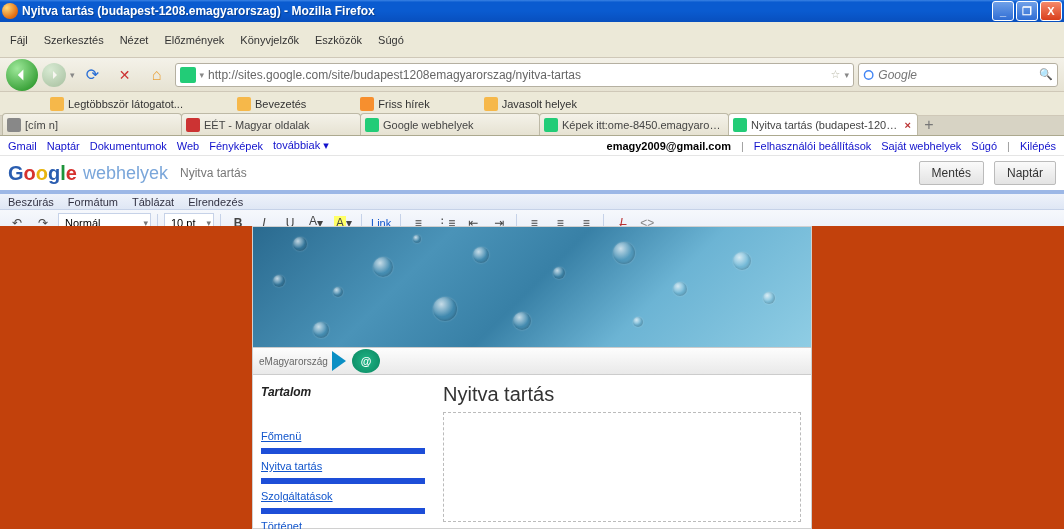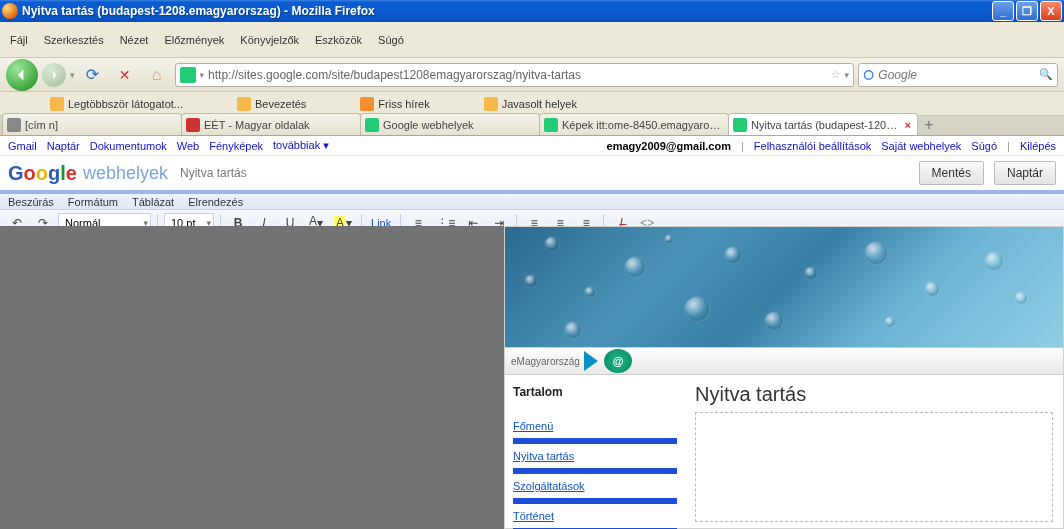--- a/index.html
+++ b/index.html
@@ -66,32 +66,32 @@
 
   
   .ed-tb { height:26px; background:linear-gradient(#f6f8fc,#e9eef8); display:flex; align-items:center; padding:0 6px; gap:4px; border-bottom:1px solid #c6d2e8; }
   .tb-btn { min-width:22px; height:20px; display:flex; align-items:center; justify-content:center; color:#444; font-size:12px; padding:0 3px; }
   .tb-sep { width:1px; height:18px; background:#c6d2e8; margin:0 2px; }
   .tb-sel { height:20px; border:1px solid #c6d2e8; background:#fff; padding:0 14px 0 6px; display:flex;align-items:center; font-size:11px; position:relative; }
   .tb-sel:after{content:"▾"; position:absolute; right:2px; font-size:9px; color:#777;}
   .link-btn{ color:#15c; text-decoration:underline; font-size:11px;}
 
   
-  .content { position:absolute; top:226px; bottom:0; left:0; right:0; background:#737373; display:flex; justify-content:flex-end; overflow:auto; }
+  .content { position:absolute; top:226px; bottom:0; left:0; right:0; background:#c2410c; display:flex; justify-content:center; overflow:auto; }
   .page { width:560px; background:#fff; border:1px solid #d0d0d0; }
   .banner { height:120px; position:relative; overflow:hidden; }
   .banner-img { position:absolute; inset:0; background:linear-gradient(135deg,#2a6a8f 0%,#4a93b8 30%,#3880a6 50%,#6cb4d4 70%,#8fcde4 100%); }
   .droplet { position:absolute; border-radius:50%; background:radial-gradient(circle at 35% 30%, rgba(255,255,255,.7), rgba(255,255,255,0) 55%); box-shadow: inset -1px -1px 3px rgba(0,0,0,.2), 0 0 2px rgba(255,255,255,.3); }
   .brandbar { height:28px; background:linear-gradient(#fdfdfd,#e9e9e9); display:flex; align-items:center; padding:0 6px; gap:6px; border-top:1px solid #ccc; border-bottom:1px solid #ccc; }
   .brandbar .em-logo { width:28px;height:24px; background:radial-gradient(circle,#1fb686,#0a8560); border-radius:50%; display:flex;align-items:center;justify-content:center;color:#fff;font-style:italic;font-weight:bold;}
   .brandbar .arrow { width:0;height:0;border-top:10px solid transparent;border-bottom:10px solid transparent;border-left:14px solid #0a8fc4; margin-left:-2px;}
   .brandbar .txt{ font-size:10px; color:#666;}
   .columns { display:flex; }
   .sidebar { width:180px; padding:10px 8px; }
-  .sidebar h4 { font-size:12px; color:#222; margin-bottom:15px; }
+  .sidebar h4 { font-size:12px; color:#222; margin-bottom:25px;font-style:italic; }
   .side-link { display:block; color:#1155cc; text-decoration:underline; font-size:11px; padding:6px 0; border-bottom:6px solid #1d4ed8; }
   .main { flex:1; padding:8px 10px; }
   .main h2 { font-size:20px; font-weight:normal; color:#333; margin-bottom:6px; }
   .edit-box { border:1px dashed #bbb; min-height:110px; }
 </style>
 </head>
 <body>
 
 <div class="titlebar">
   <div class="ff-icon"></div>

